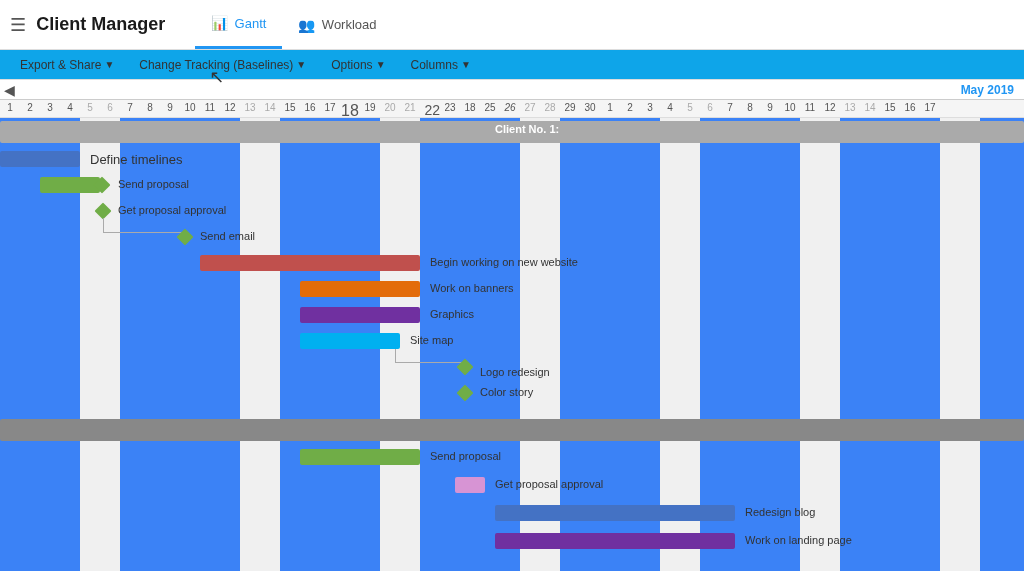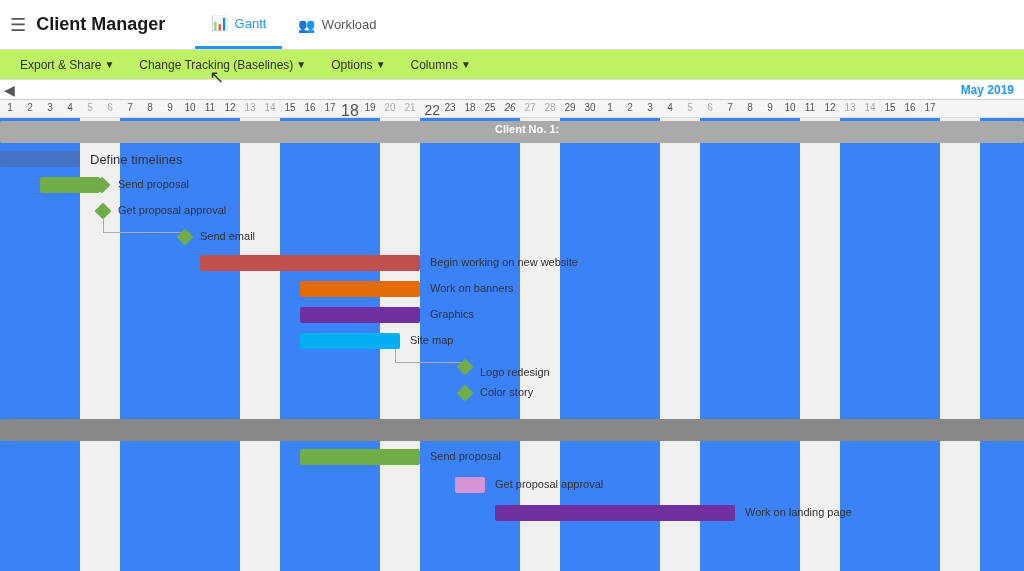--- a/index.html
+++ b/index.html
@@ -58,21 +58,21 @@
       color: #2196f3;
       border-bottom: 3px solid #2196f3;
     }
     .view-tab .tab-icon { font-size: 14px; }
 
     
     #toolbar {
       display: flex;
       align-items: center;
       height: 30px;
-      background: #bef264;
+      background: #0ea5e9;
       border-bottom: 1px solid #ddd;
       padding: 0 10px;
       gap: 5px;
     }
 
     
     #main {
       display: flex;
       height: calc(571px - 50px - 30px);
       overflow: hidden;
@@ -303,20 +303,24 @@
         <div style="position:absolute;left:300px;top:5px;width:120px;height:16px;background:#70ad47;border-radius:2px;"></div>
         <span style="position:absolute;left:430px;top:6px;font-size:11px;color:#333;">Send proposal</span>
       </div>
 
       <div style="position:relative;height:28px;z-index:1;">
 
         <div style="position:absolute;left:455px;top:5px;width:30px;height:16px;background:#ff99cc;border-radius:2px;opacity:0.8;"></div>
         <span style="position:absolute;left:495px;top:6px;font-size:11px;color:#333;">Get proposal approval</span>
       </div>
 
+      <div style="position:relative;height:28px;z-index:1;">
+        <div style="position:absolute;left:495px;top:5px;width:240px;height:16px;background:#4472c4;border-radius:2px;"></div>
+        <span style="position:absolute;left:745px;top:6px;font-size:11px;color:#333;">Redesign blog</span>
+      </div>
 
       <div style="position:relative;height:28px;z-index:1;">
         <div style="position:absolute;left:495px;top:5px;width:240px;height:16px;background:#7030a0;border-radius:2px;"></div>
         <span style="position:absolute;left:745px;top:6px;font-size:11px;color:#333;">Work on landing page</span>
       </div>
 
     </div>
   </div>
 </div>
 

